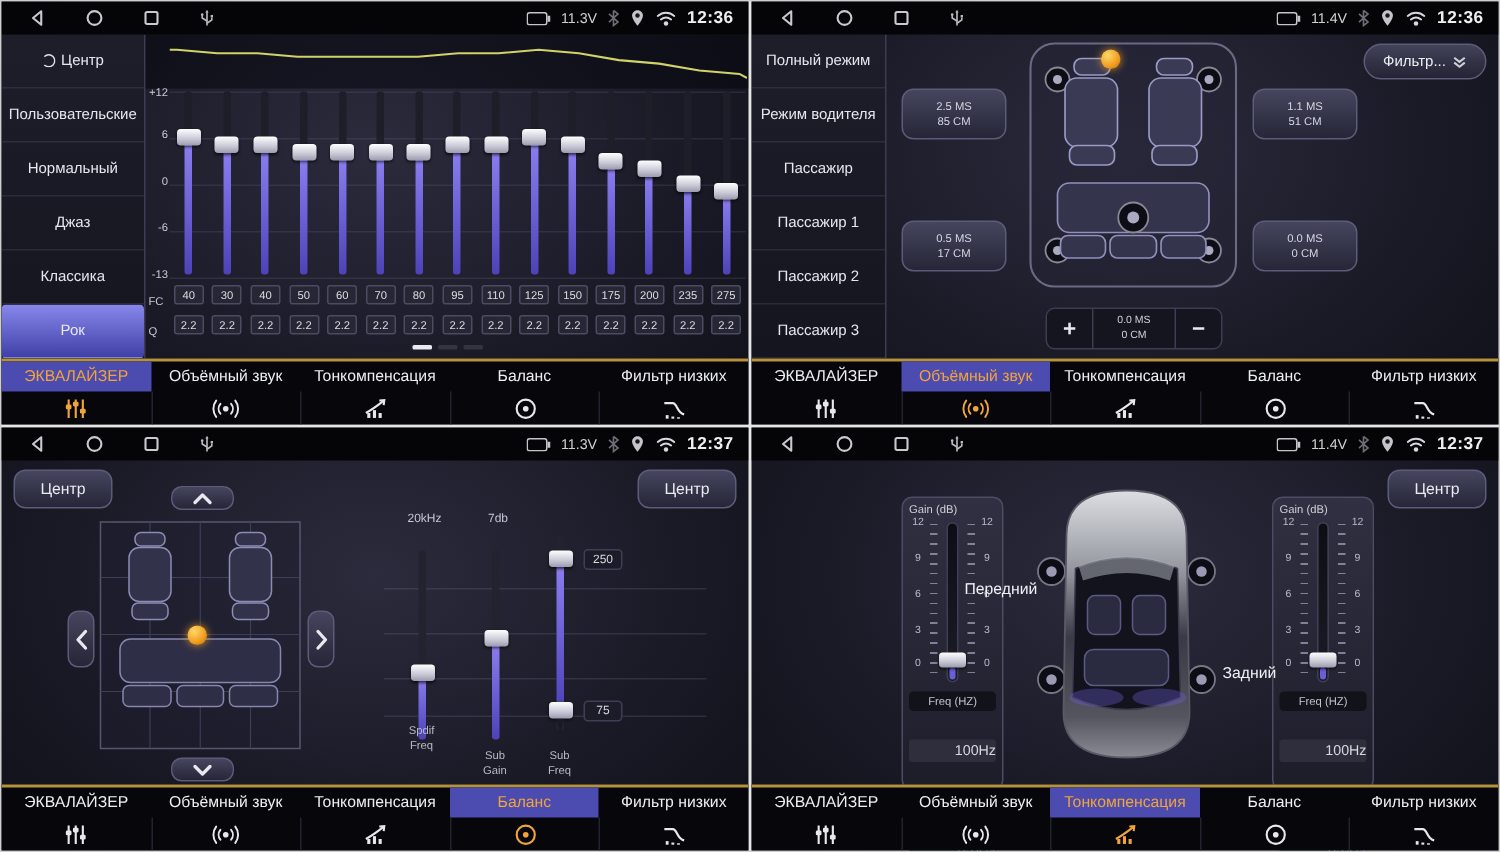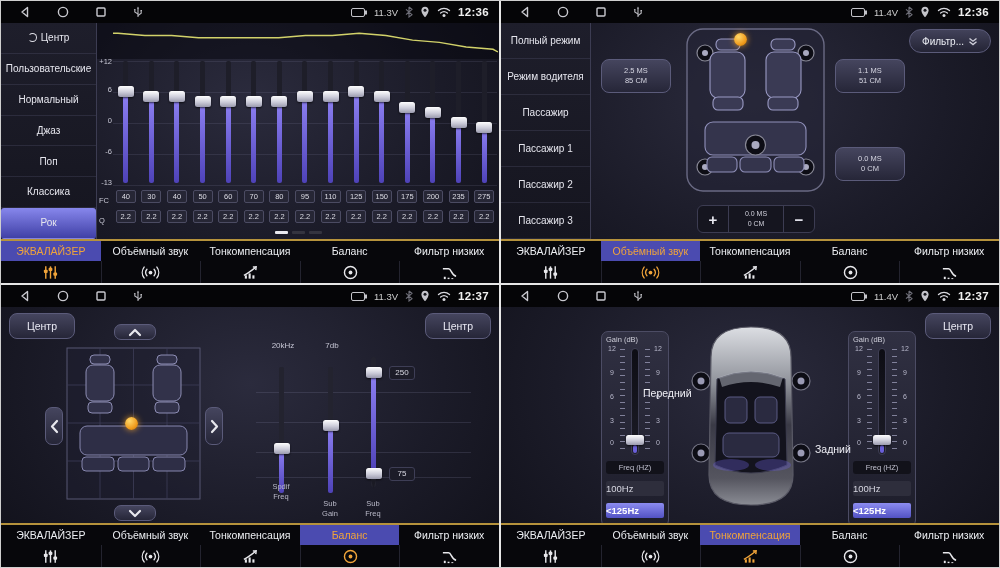--- a/index.html
+++ b/index.html
@@ -74,21 +74,21 @@
   .g-title{font-size:7.5px;color:#cfcfda;text-align:left;height:11px;line-height:11px}
   .g-ruler{position:relative;height:114px}
   .g-track{position:absolute;left:50%;margin-left:-4px;width:8px;top:3px;bottom:4px;background:linear-gradient(180deg,#0d0d14,#1c1c27);border:1px solid #3e3e54;border-radius:4px}
   .g-fillb{position:absolute;left:50%;margin-left:-2px;width:4px;top:100px;bottom:6px;background:#6a5fd8;border-radius:2px}
   .g-knob{position:absolute;left:50%;margin-left:-9px;width:18px;height:10px;top:90px;border-radius:2.5px;background:linear-gradient(180deg,#fefefe,#cdcdda 55%,#9b9bae);box-shadow:0 1px 2px rgba(0,0,0,.7);cursor:pointer}
   .ticks{position:absolute;top:4px;bottom:6px;width:5px;background:repeating-linear-gradient(180deg,rgba(175,175,205,.65) 0 1px,transparent 1px 6.6px)}
   .ticks.l{left:14px}.ticks.r{right:14px}
   .tick{position:absolute;font-size:7px;color:#b9b9cc;width:12px;text-align:center}
   .tick.l{left:0}.tick.r{right:0}
   .g-freqlab{height:13px;line-height:13px;margin-top:2px;background:#12121a;border-radius:3px;font-size:7.5px;color:#c2c2d0;text-align:center}
-  .freq-row{height:15px;line-height:15px;margin-top:7px;background:#2e2e3c;border-radius:2px;font-size:9.5px;color:#d6d6e0;text-align:left;cursor:pointer}
+  .freq-row{height:15px;line-height:15px;margin-top:19px;background:#2e2e3c;border-radius:2px;font-size:9.5px;color:#d6d6e0;text-align:right;cursor:pointer}
   .freq-row.selected{background:linear-gradient(180deg,#8c8cf0,#5252c4);color:#fff;font-weight:bold}
   .car-lbl{position:absolute;font-size:10.5px;color:#f0f0f6;line-height:1.2;z-index:3}
   svg{display:block}
 </style>
 </head>
 <body>
 
 <div class="screen">
 
   <div class="panel">
@@ -153,21 +153,20 @@
         <span class="sb-time">12:36</span>
       </div>
     </div>
 
     <div class="content">
       <div class="sidebar">
           <div class="side-item"><span class="reset-icon"></span>Центр</div>
           <div class="side-item">Пользовательские</div>
           <div class="side-item">Нормальный</div>
           <div class="side-item">Джаз</div>
-          <div class="side-item">Поп</div>
           <div class="side-item">Классика</div>
           <div class="side-item active">Рок</div>
         </div>
       <div class="eq-main">
         <div class="curve-strip">
           <svg width="385" height="36" style="position:absolute;left:16px;top:0">
               <polyline id="eq-curve-line" fill="none" stroke="#d2d26a" stroke-width="1.4" points="0,10.2 5.0,10.2 31.8,12.5 58.6,12.5 85.4,14.8 112.1,14.8 138.9,14.8 165.7,14.8 192.5,12.5 219.3,12.5 246.1,10.2 272.9,12.5 299.6,17.1 326.4,19.4 353.2,24.0 380.0,26.3 385,29"></polyline>
             </svg>
         </div>
         <div class="gl" style="top:38px"></div>
@@ -514,20 +513,24 @@
       </div>
       <div class="odot" style="left:233px;top:10px"></div>
 
       <div class="btn btn-2line" style="left:100px;top:36px;width:70px;height:34px">
         <span>2.5 MS</span>
           <span>85 CM</span>
       </div>
       <div class="btn btn-2line" style="left:334px;top:36px;width:70px;height:34px">
         <span>1.1 MS</span>
           <span>51 CM</span>
+      </div>
+      <div class="btn btn-2line" style="left:100px;top:124px;width:70px;height:34px">
+        <span>0.5 MS</span>
+          <span>17 CM</span>
       </div>
       <div class="btn btn-2line" style="left:334px;top:124px;width:70px;height:34px">
         <span>0.0 MS</span>
           <span>0 CM</span>
       </div>
 
       <div class="adjustbar">
         <div class="adj-cell adj-pm">+</div>
         <div class="adj-cell adj-val">
           <span>0.0 MS</span>

